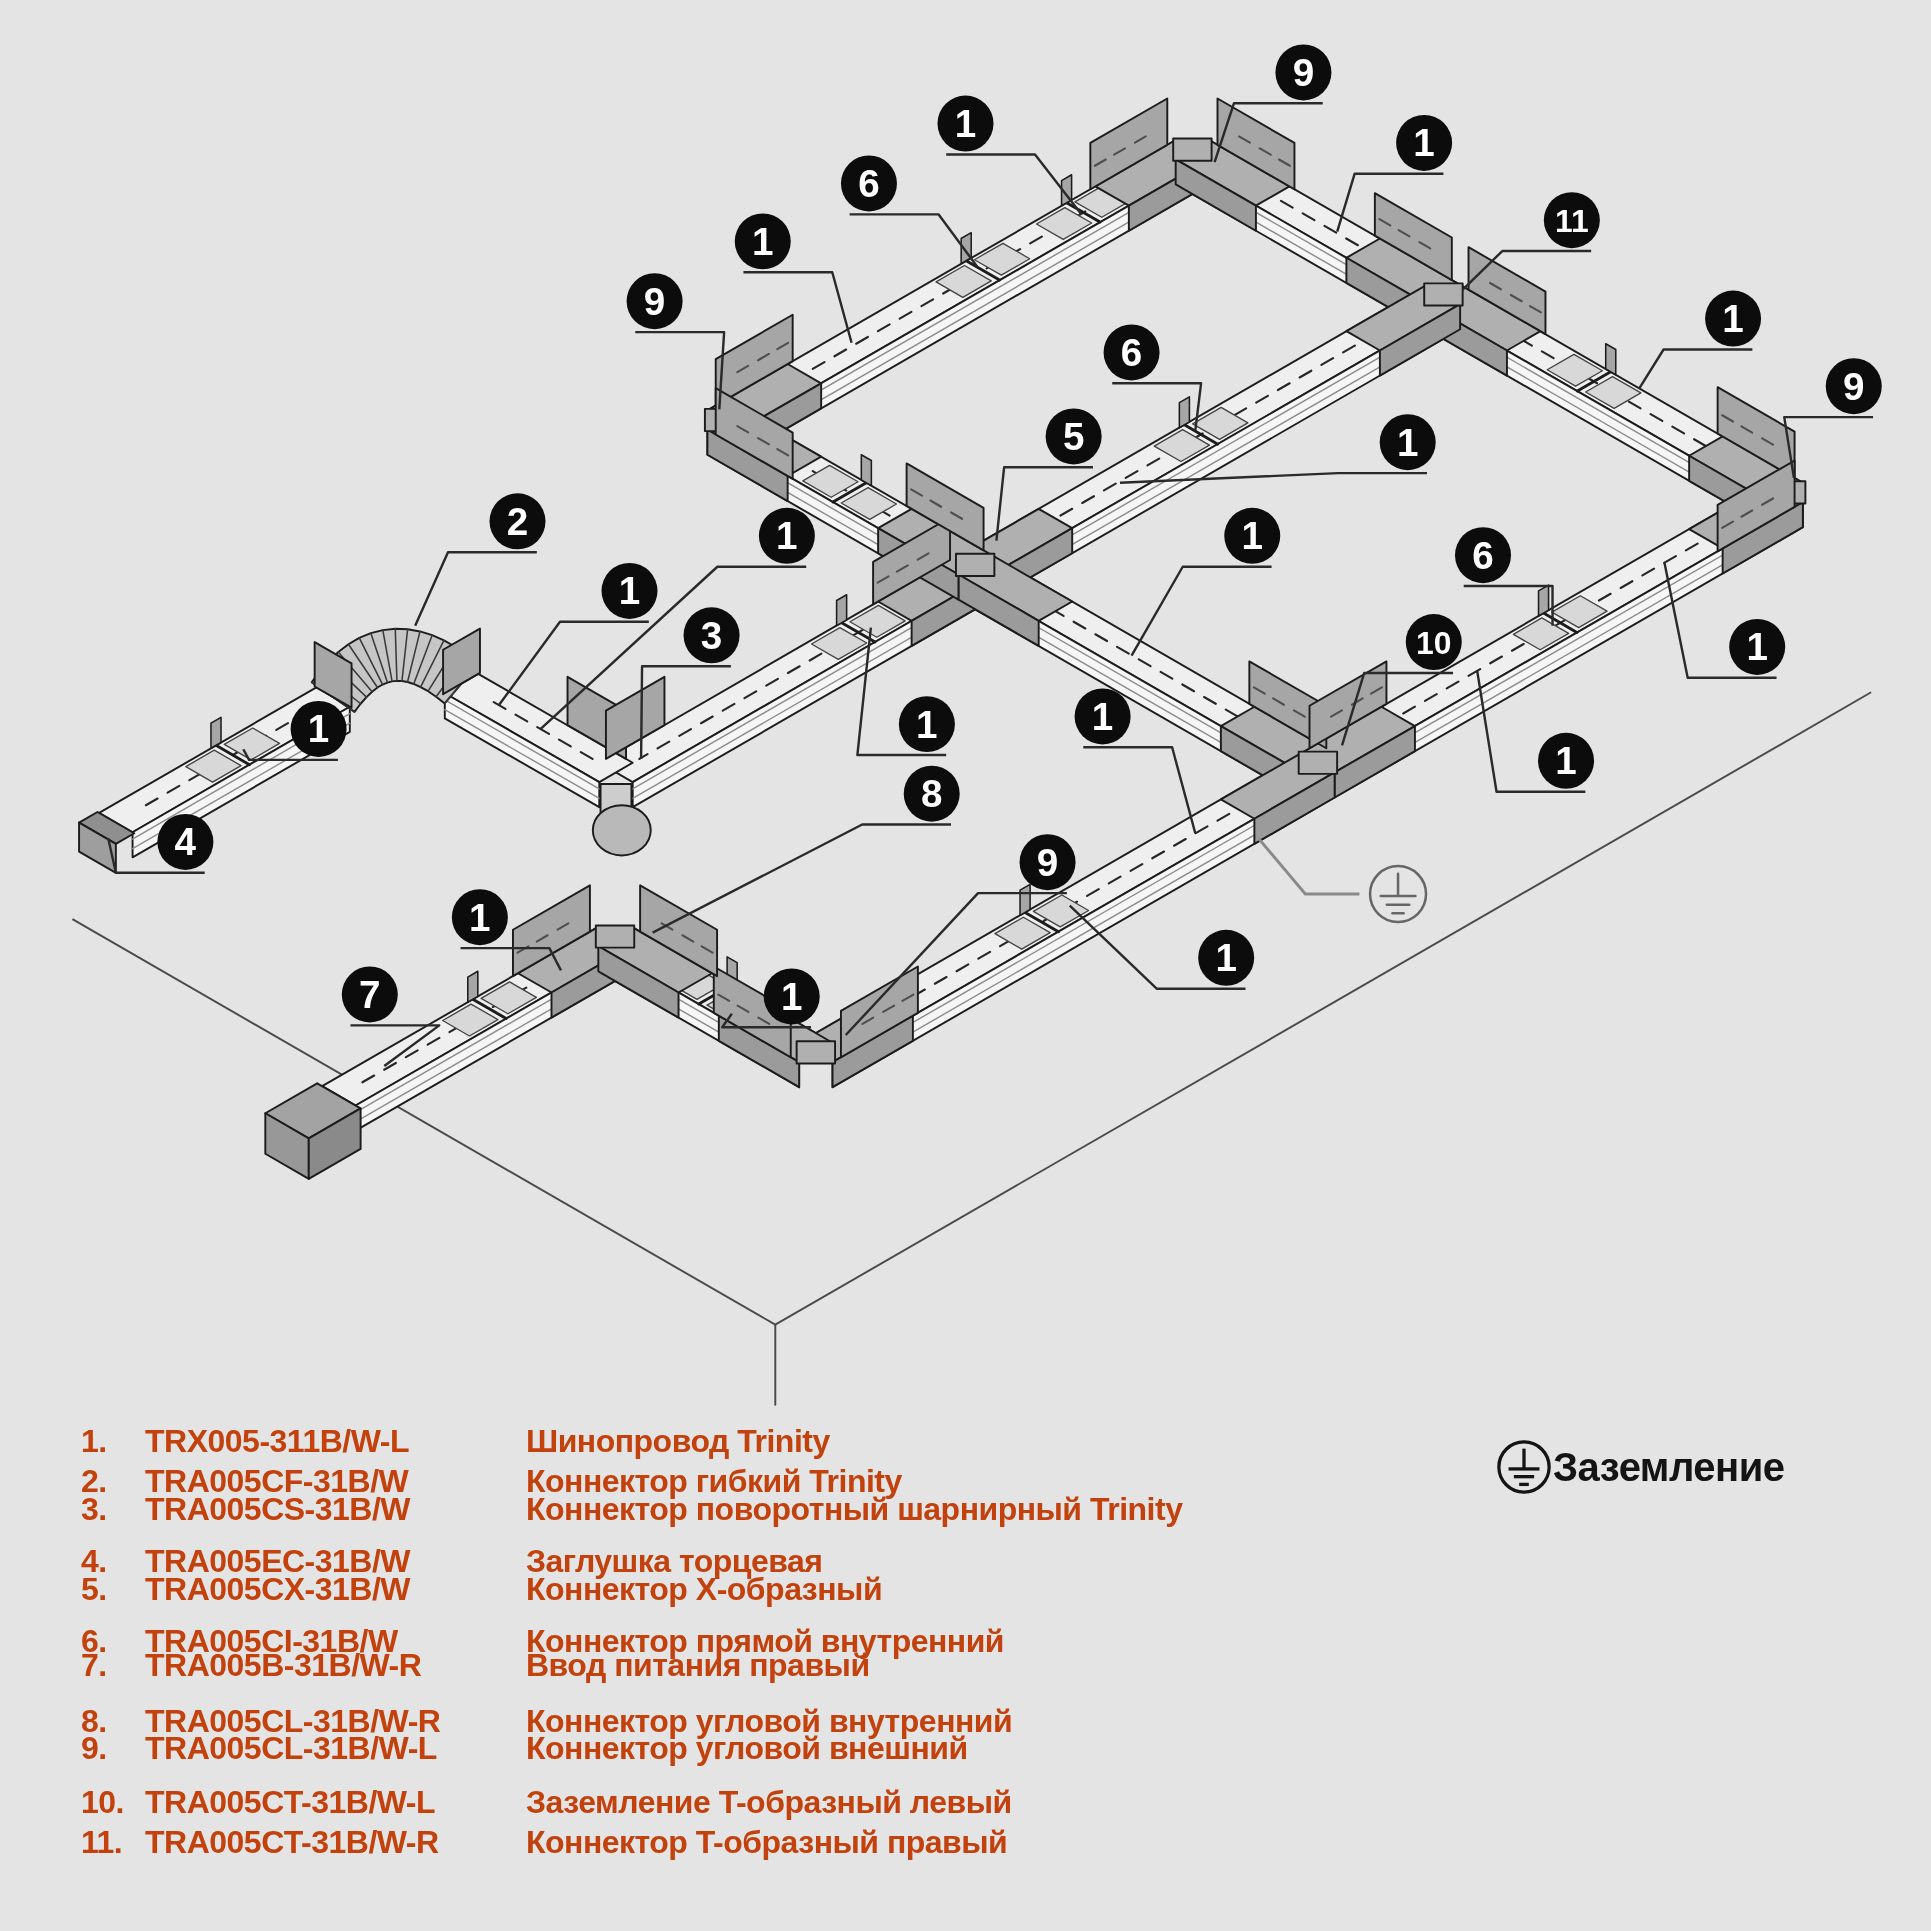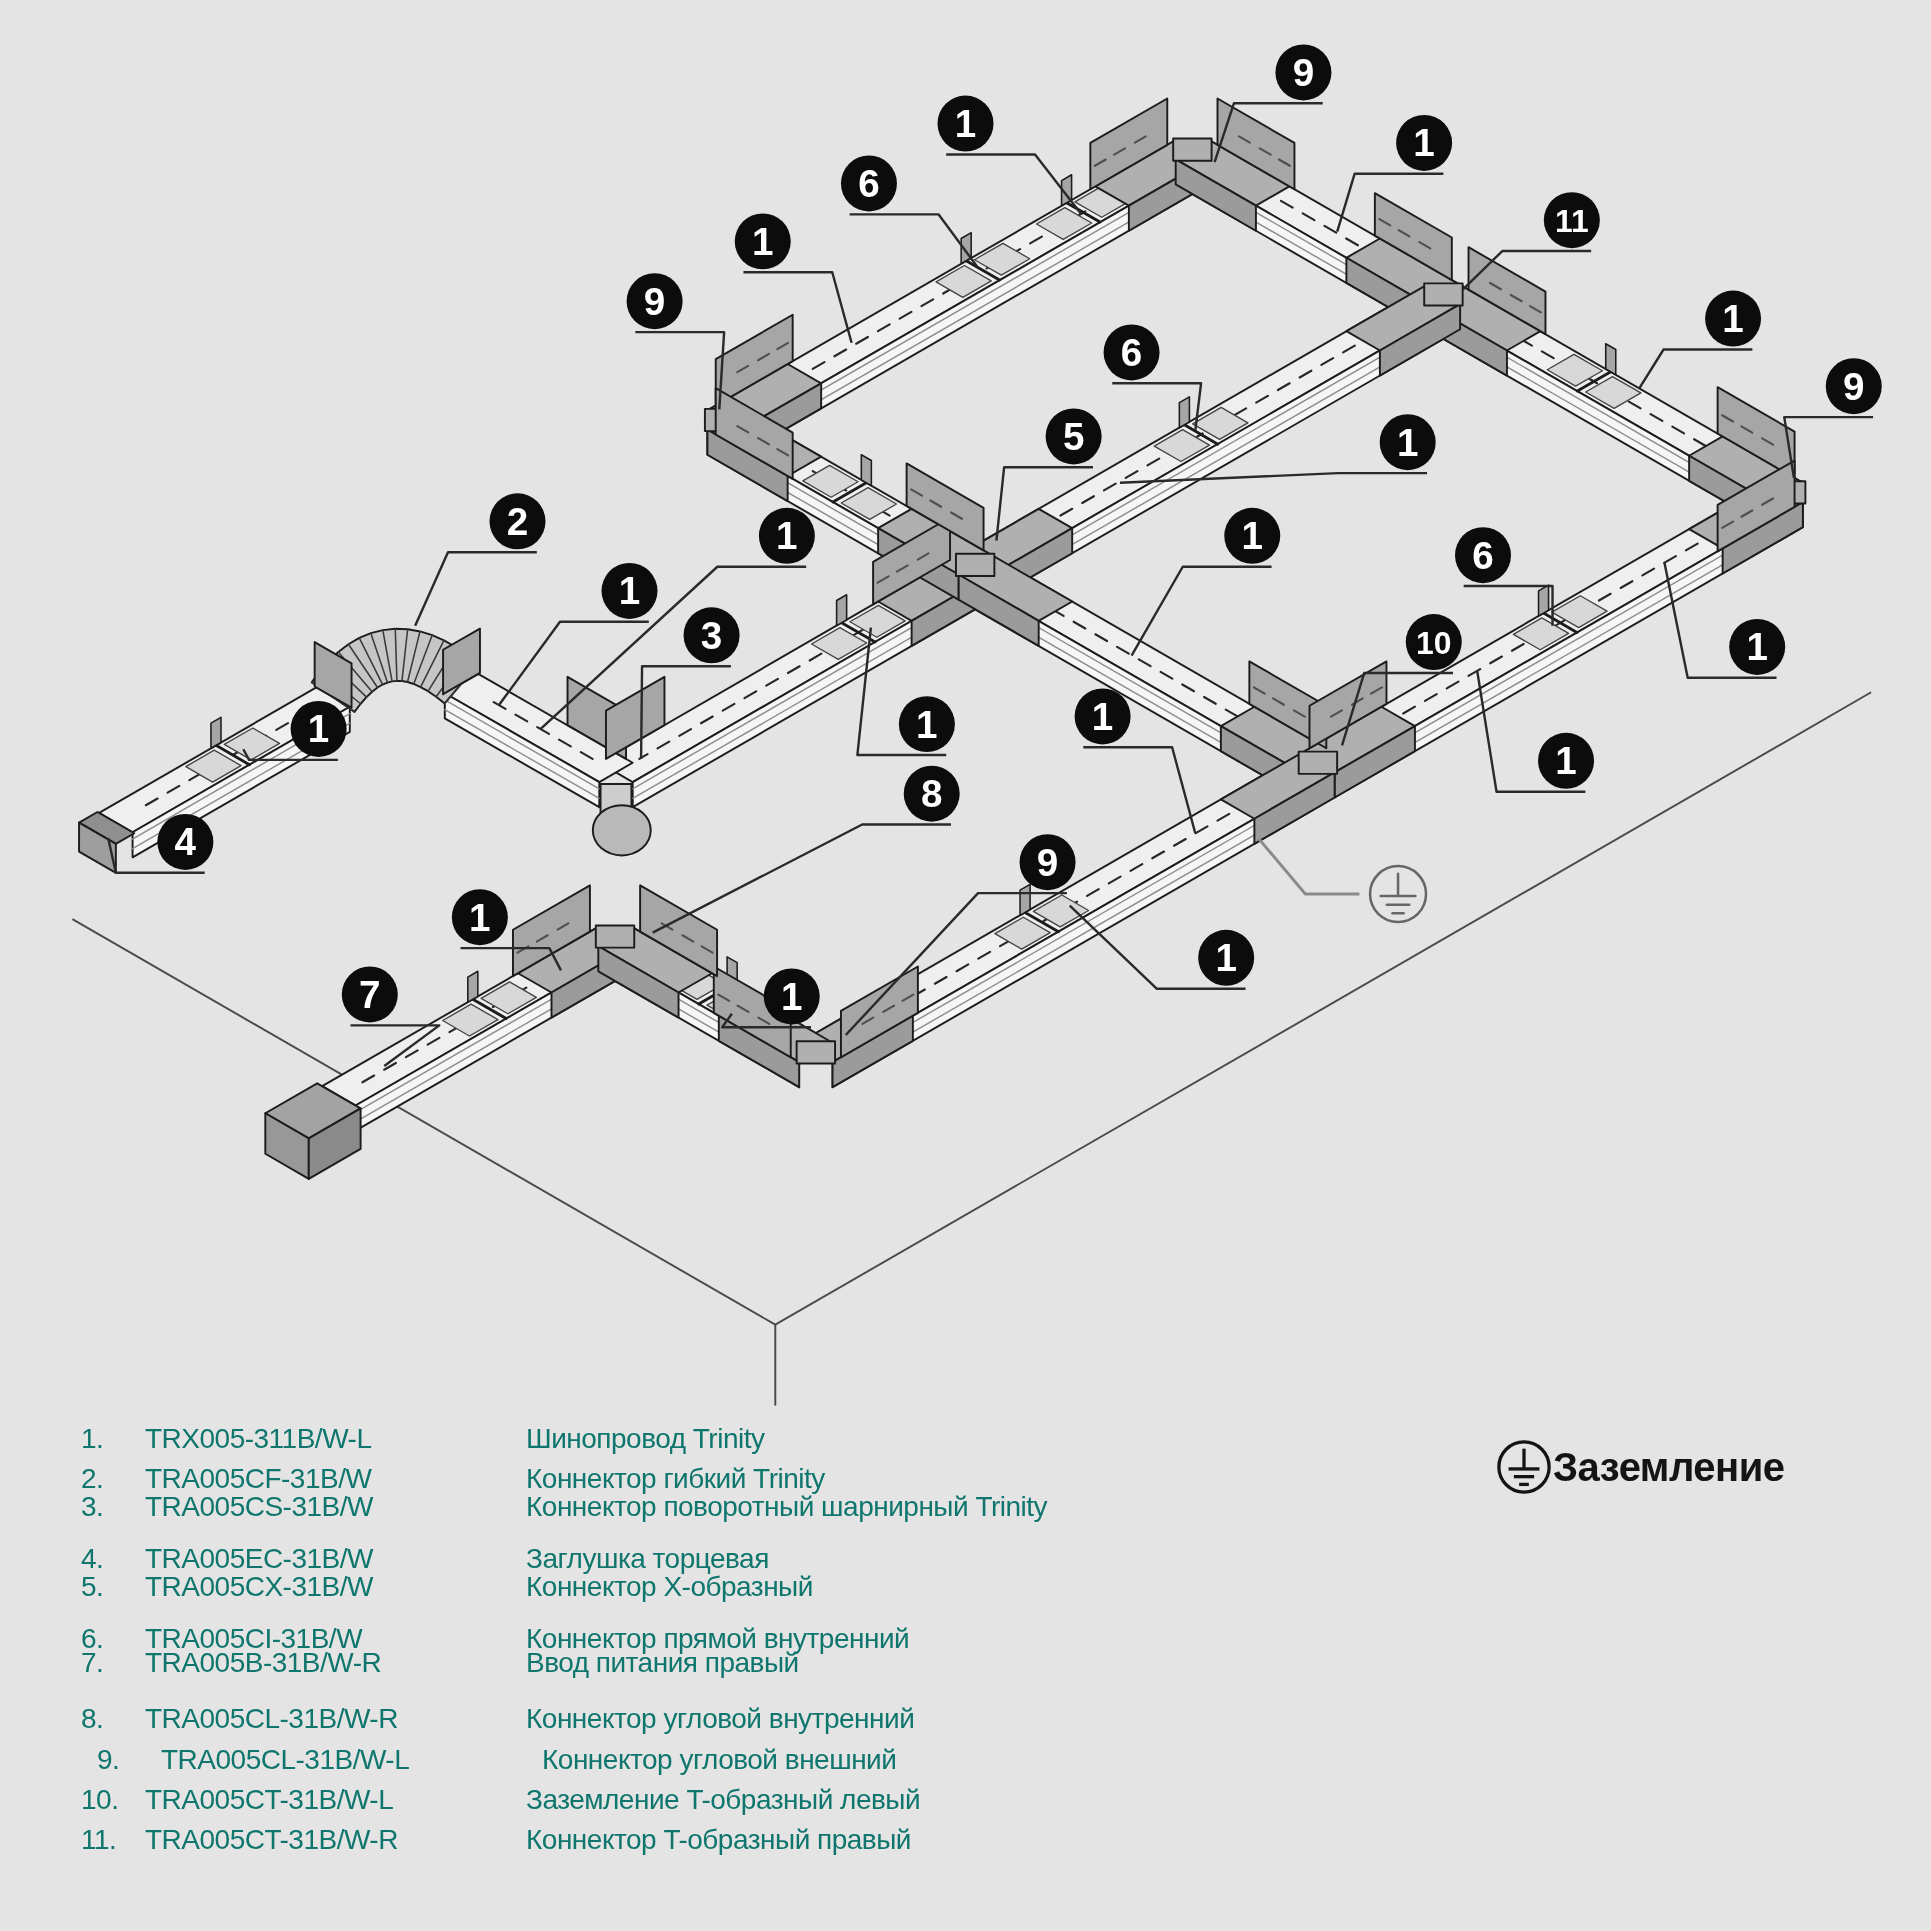--- a/index.html
+++ b/index.html
@@ -1,21 +1,21 @@
 <!DOCTYPE html>
 <html><head>
 <meta charset="utf-8">
 <style>
   html,body{margin:0;padding:0;background:#e3e4e3;}
   .stage{position:relative;width:1931px;height:1931px;background:#e3e4e3;overflow:hidden;
          font-family:"Liberation Sans","DejaVu Sans",sans-serif;}
   #diagram{position:absolute;left:0;top:0;}
   .legend{position:absolute;left:0;top:1423px;width:1931px;}
   .legend-row{position:absolute;left:81px;height:41px;white-space:nowrap;
-              font-size:28px;font-weight:400;letter-spacing:-0.5px;color:#0f766e;}
+              font-size:32px;font-weight:700;letter-spacing:-0.5px;color:#c2410c;}
   .legend-row .num{display:inline-block;width:64px;}
   .legend-row .code{display:inline-block;width:381px;}
   .legend-row .desc{display:inline-block;}
   .ground-legend{position:absolute;left:1495px;top:1438px;display:flex;align-items:center;}
   .ground-legend .glabel{font-size:40px;font-weight:700;letter-spacing:-0.5px;color:#141414;}
 </style>
 </head>
 <body>
 
 <div class="stage">
@@ -428,21 +428,21 @@
 
   <div class="legend" id="legend">
       <div class="legend-row" style="top: 0px;"><span class="num">1.</span><span class="code">TRX005-311B/W-L</span><span class="desc">Шинопровод Trinity</span></div>
       <div class="legend-row" style="top: 40px;"><span class="num">2.</span><span class="code">TRA005CF-31B/W</span><span class="desc">Коннектор гибкий Trinity</span></div>
       <div class="legend-row" style="top: 68px;"><span class="num">3.</span><span class="code">TRA005CS-31B/W</span><span class="desc">Коннектор поворотный шарнирный Trinity</span></div>
       <div class="legend-row" style="top: 120px;"><span class="num">4.</span><span class="code">TRA005EC-31B/W</span><span class="desc">Заглушка торцевая</span></div>
       <div class="legend-row" style="top: 148px;"><span class="num">5.</span><span class="code">TRA005CX-31B/W</span><span class="desc">Коннектор X-образный</span></div>
       <div class="legend-row" style="top: 200px;"><span class="num">6.</span><span class="code">TRA005CI-31B/W</span><span class="desc">Коннектор прямой внутренний</span></div>
       <div class="legend-row" style="top: 224px;"><span class="num">7.</span><span class="code">TRA005B-31B/W-R</span><span class="desc">Ввод питания правый</span></div>
       <div class="legend-row" style="top: 280px;"><span class="num">8.</span><span class="code">TRA005CL-31B/W-R</span><span class="desc">Коннектор угловой внутренний</span></div>
-      <div class="legend-row" style="top: 321px; margin-left: 16px;"><span class="num">9.</span><span class="code">TRA005CL-31B/W-L</span><span class="desc">Коннектор угловой внешний</span></div>
+      <div class="legend-row" style="top: 307px;"><span class="num">9.</span><span class="code">TRA005CL-31B/W-L</span><span class="desc">Коннектор угловой внешний</span></div>
       <div class="legend-row" style="top: 361px;"><span class="num">10.</span><span class="code">TRA005CT-31B/W-L</span><span class="desc">Заземление T-образный левый</span></div>
       <div class="legend-row" style="top: 401px;"><span class="num">11.</span><span class="code">TRA005CT-31B/W-R</span><span class="desc">Коннектор T-образный правый</span></div>
     </div>
 
   <div class="ground-legend">
     <svg width="58" height="58" viewBox="0 0 60 60" id="ground-ico">
         <circle cx="30" cy="30" r="26" fill="none" stroke="#141414" stroke-width="3.4"></circle>
         <line x1="30" y1="11" x2="30" y2="31" stroke="#141414" stroke-width="3.4"></line>
         <line x1="14" y1="32" x2="46" y2="32" stroke="#141414" stroke-width="3.4"></line>
         <line x1="19.5" y1="40" x2="40.5" y2="40" stroke="#141414" stroke-width="3.4"></line>

